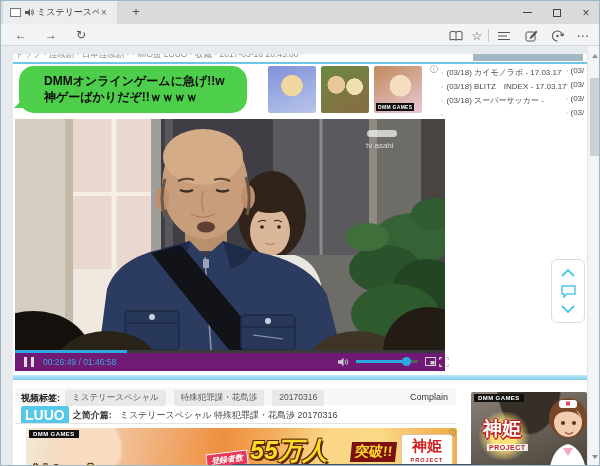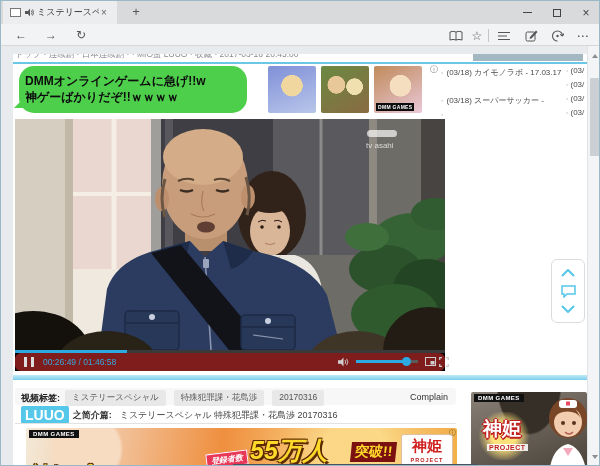--- a/index.html
+++ b/index.html
@@ -38,42 +38,42 @@
   .viewport{position:absolute;left:0;top:45px;width:600px;height:421px;background:#e8ebed;}
   .content{position:absolute;left:12px;top:8px;width:574px;height:421px;background:#fff;overflow:hidden;}
   .topstrip{position:absolute;left:2px;top:0;width:458px;height:7px;overflow:hidden;}
   .topstrip span{display:block;margin-top:-5px;font-size:8.5px;color:#8a8a8a;white-space:nowrap;}
   .topbox{position:absolute;left:460px;top:0;width:110px;height:7px;background:#a4b8c4;}
   .cyanline{position:absolute;left:0;top:8px;width:574px;height:2px;background:#6cc6e5;}
   
   .bubble{position:absolute;left:6px;top:12px;width:228px;height:47px;background:#4ecf4b;border-radius:15px;}
   .bubble:after{content:"";position:absolute;left:-5px;bottom:5px;border:6px solid transparent;
     border-right-color:#4ecf4b;border-bottom-color:#4ecf4b;}
-  .bubble div{padding:7px 0 0 6px;font-size:12px;font-weight:bold;color:#0d0d0d;line-height:1.35;white-space:nowrap;}
+  .bubble div{padding:7px 0 0 25px;font-size:12px;font-weight:bold;color:#0d0d0d;line-height:1.35;white-space:nowrap;}
   .thumb{position:absolute;top:12px;width:48px;height:47px;border-radius:2px;overflow:hidden;}
   .t1{left:255px;background:radial-gradient(circle at 50% 42%,#f0d7a0 0 29%,transparent 30%),linear-gradient(160deg,#8090d8,#b8c6ea);}
   .t2{left:308px;background:radial-gradient(circle at 32% 40%,#e8c898 0 20%,transparent 21%),radial-gradient(circle at 70% 44%,#f0e0b0 0 19%,transparent 20%),linear-gradient(150deg,#6a8a42,#8a6a42);}
   .t3{left:361px;background:radial-gradient(circle at 55% 42%,#f5ddc0 0 28%,transparent 29%),linear-gradient(150deg,#c08a5a,#eac8d8);}
   .dmm-mini{position:absolute;left:2px;bottom:2px;background:#0d0d0d;color:#fff;font-size:5px;
     font-weight:bold;padding:1px 2px;letter-spacing:.3px;}
   .promo-info{position:absolute;left:417px;top:10px;font-size:8px;color:#888;}
   
   .sb-row{position:absolute;left:428px;width:136px;height:13px;display:flex;align-items:center;
     font-size:8px;color:#4a4a4a;white-space:nowrap;overflow:hidden;}
   .sb-row .blt{color:#b0b0b0;font-size:7px;margin-right:3px;}
   .sb-frag{position:absolute;left:553px;width:21px;height:13px;overflow:hidden;font-size:8px;
     color:#4a4a4a;white-space:nowrap;}
   .sb-frag i{font-style:normal;color:#b0b0b0;font-size:7px;margin-right:2px;}
   
   .player{position:absolute;left:2px;top:65px;width:430px;height:252px;background:#000;}
   .video{position:absolute;left:0;top:0;width:430px;height:231px;cursor:pointer;}
   .video svg{display:block;width:430px;height:231px;}
   .progress{position:absolute;left:0;top:231px;width:430px;height:3px;background:#3a3a3a;}
   .progress .fill{height:3px;background:#2ca9e1;}
-  .controls{position:absolute;left:0;top:234px;width:430px;height:18px;background:#7f1d1d;border-radius:6px;}
+  .controls{position:absolute;left:0;top:234px;width:430px;height:18px;background:#701a75;}
   .pausebtn{position:absolute;left:9px;top:4px;width:10px;height:10px;display:flex;justify-content:space-between;}
   .pausebtn i{display:block;width:3px;height:10px;background:#dedede;}
   .timetext{position:absolute;left:28px;top:4px;font-size:8.5px;color:#35aadf;white-space:nowrap;}
   .spk{position:absolute;left:323px;top:4px;display:flex;}
   .volslider{position:absolute;left:341px;top:7px;width:62px;height:3px;background:#5a5a5a;}
   .volslider .fill{position:relative;height:3px;background:#2ca9e1;}
   .volknob{position:absolute;right:-4px;top:-3px;width:9px;height:9px;border-radius:50%;background:#2ca9e1;}
   .fbtn{position:absolute;top:4px;display:flex;}
   .fb1{left:410px;} .fb2{left:424px;}
   
@@ -216,20 +216,24 @@
       <div class="thumb t1"></div>
       <div class="thumb t2"></div>
       <div class="thumb t3">
         <span class="dmm-mini">DMM GAMES</span>
       </div>
       <div class="promo-info">ⓘ</div>
 
       <div class="sb-row" style="top:12px">
           <span class="blt">◦</span>
           <span>(03/18) カイモノラボ - 17.03.17</span>
+        </div>
+      <div class="sb-row" style="top:26px">
+          <span class="blt">◦</span>
+          <span>(03/18) BLITZ　INDEX - 17.03.17</span>
         </div>
       <div class="sb-row" style="top:40px">
           <span class="blt">◦</span>
           <span>(03/18) スーパーサッカー -</span>
         </div>
       <div class="sb-row" style="top:54px">
           <span class="blt">◦</span>
         </div>
       <div class="sb-frag" style="top:12px"><i>◦</i><span>(03/</span></div>
       <div class="sb-frag" style="top:26px"><i>◦</i><span>(03/</span></div>

